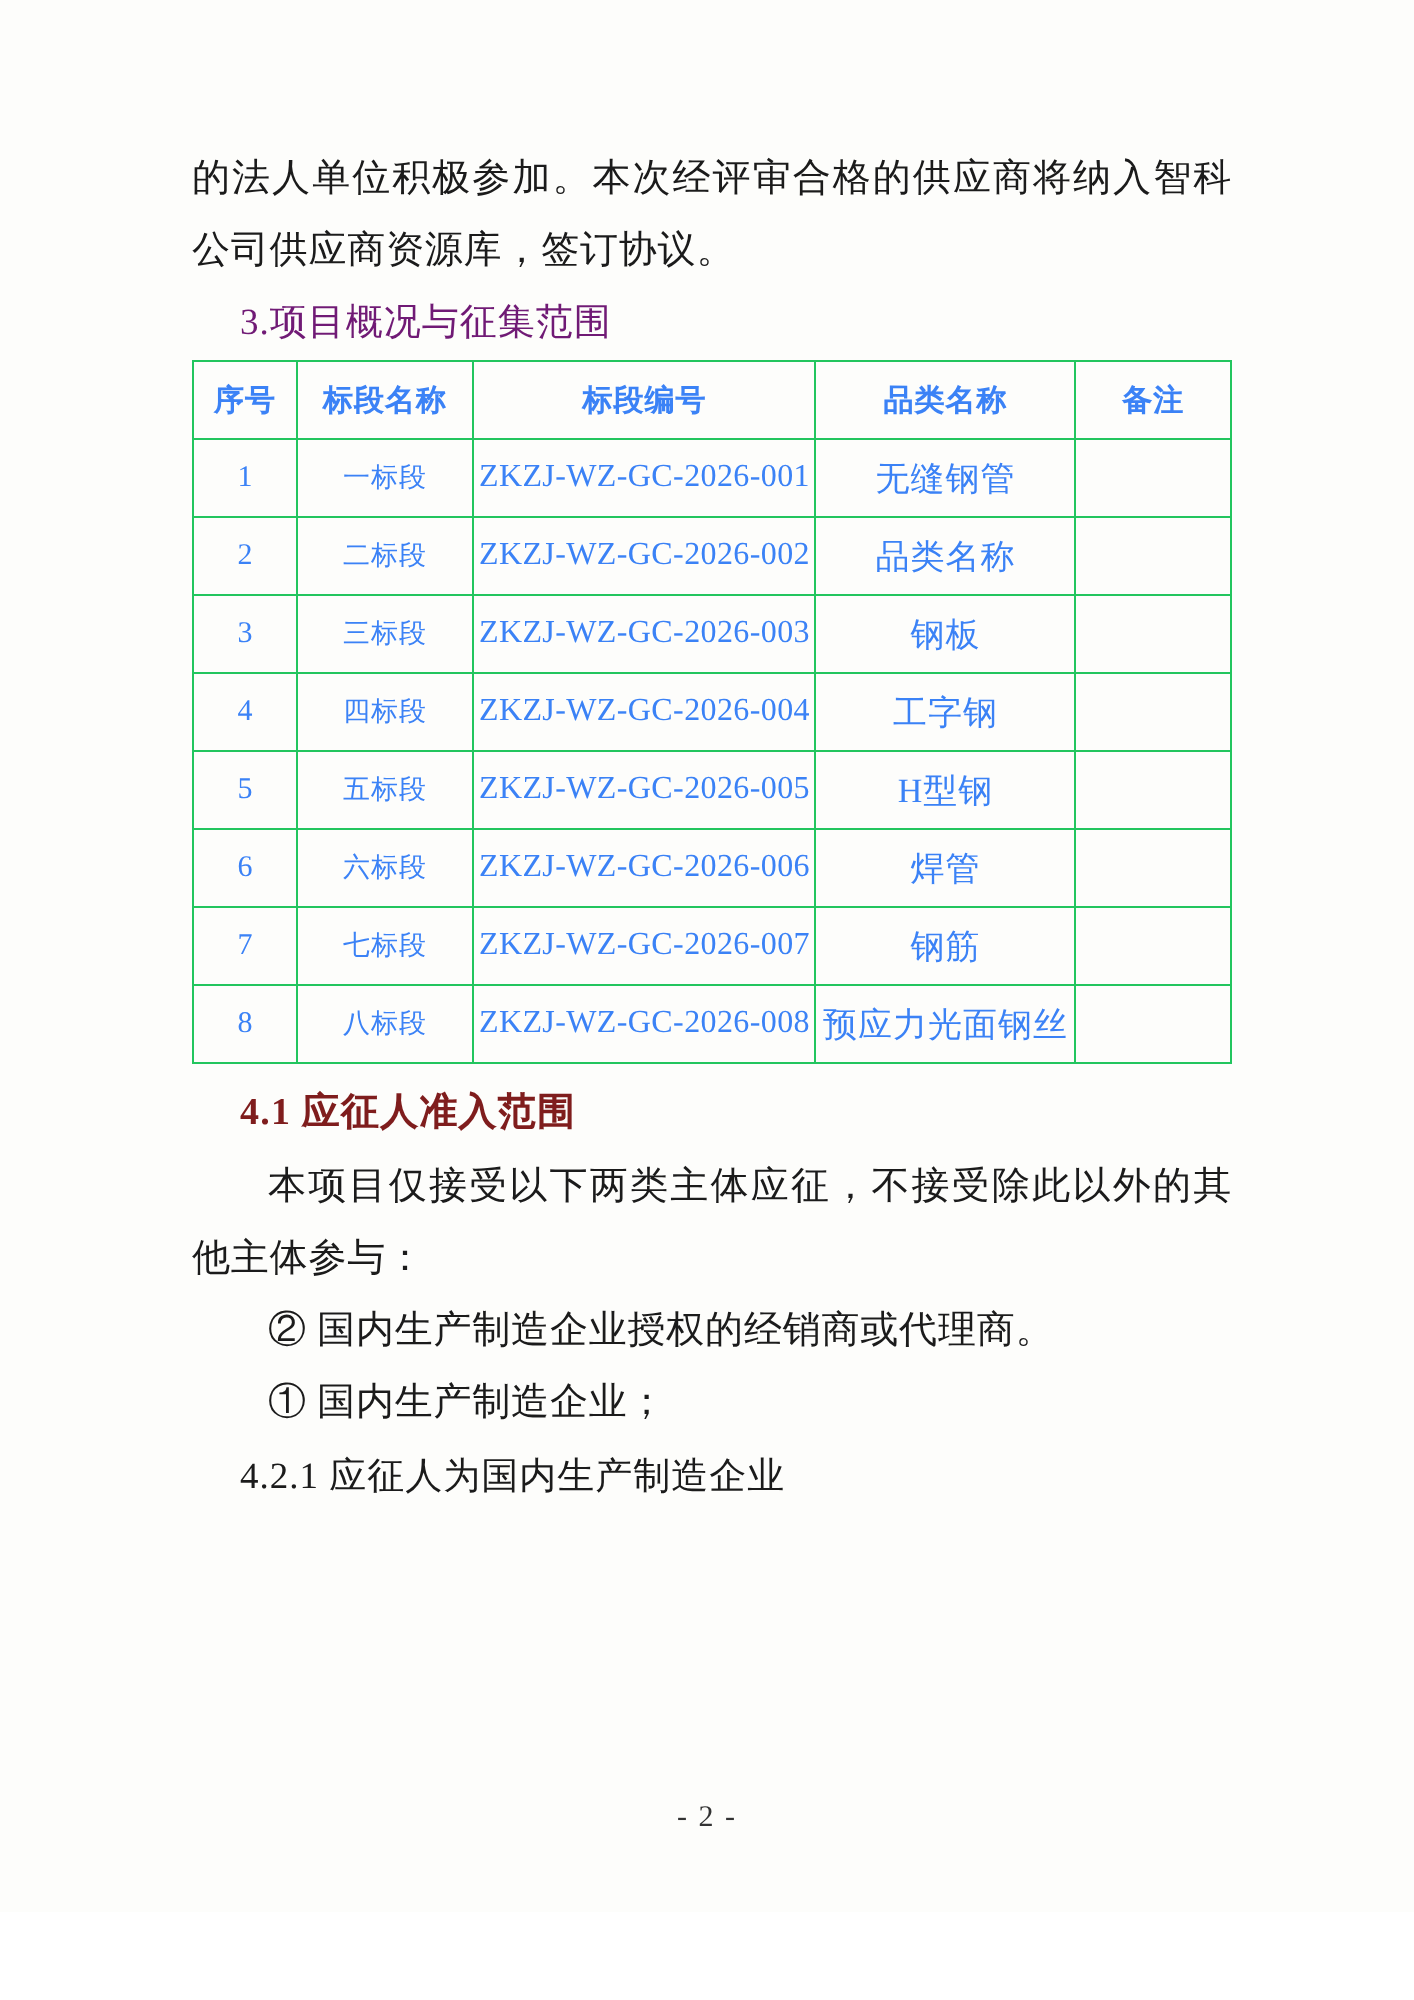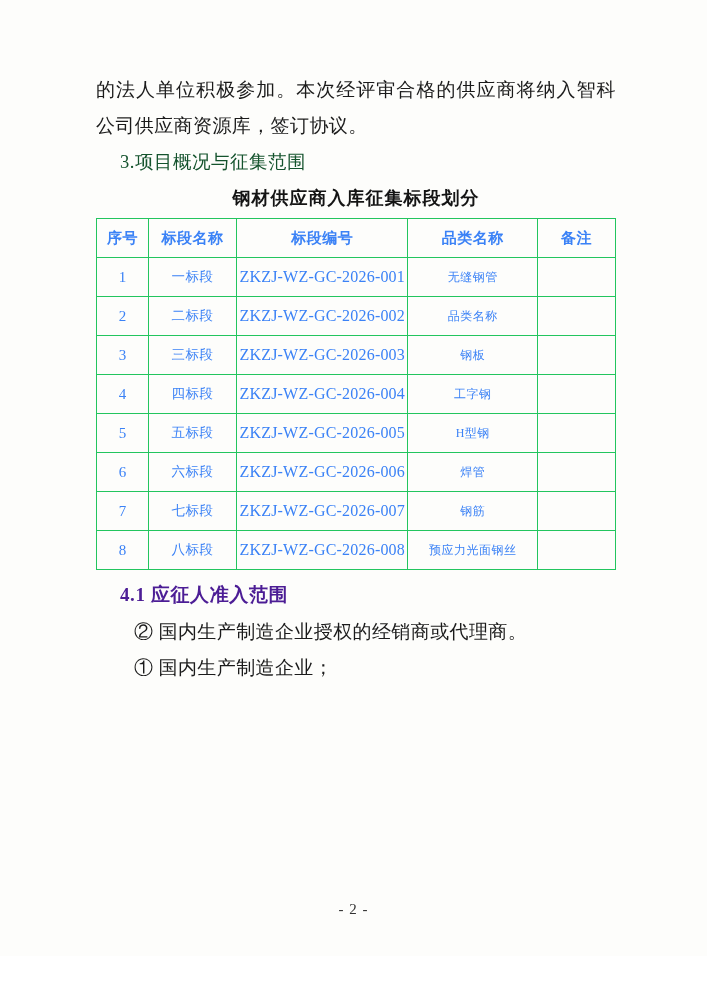--- a/index.html
+++ b/index.html
@@ -31,29 +31,29 @@
     letter-spacing: 0.4px;
     text-align: justify;
     margin: 0;
   }
   .para-indent {
     text-indent: 38px;
   }
   .heading-num {
     font-size: 18.5px;
     line-height: 36px;
-    color: #14532d;
+    color: #701a75;
     margin: 0;
     text-indent: 24px;
     letter-spacing: 0.5px;
   }
   .heading-bold {
     font-size: 19px;
     line-height: 38px;
-    color: #4c1d95;
+    color: #7f1d1d;
     margin: 0;
     text-indent: 24px;
     font-weight: bold;
     letter-spacing: 0.6px;
   }
   .table-title {
     text-align: center;
     font-size: 18px;
     font-weight: bold;
     color: #141414;
@@ -85,21 +85,21 @@
   td.c-name {
     font-size: 13.5px;
     letter-spacing: 0.5px;
   }
   td.c-code {
     font-family: "Liberation Serif", "DejaVu Serif", serif;
     font-size: 16px;
     letter-spacing: 0.2px;
   }
   td.c-cat {
-    font-size: 12px;
+    font-size: 17px;
     letter-spacing: 0.5px;
   }
   td.c-note {
     font-size: 13.5px;
   }
   col.w-no    { width: 10%; }
   col.w-name  { width: 17%; }
   col.w-code  { width: 33%; }
   col.w-cat   { width: 25%; }
   col.w-note  { width: 15%; }
@@ -134,21 +134,20 @@
 </head>
 <body>
 
 <div class="page">
   <div class="content">
 
     <p class="para">的法人单位积极参加。本次经评审合格的供应商将纳入智科公司供应商资源库，签订协议。</p>
 
     <p class="heading-num">3.项目概况与征集范围</p>
 
-    <div class="table-title">钢材供应商入库征集标段划分</div>
 
     <table class="lots">
       <colgroup>
         <col class="w-no">
           <col class="w-name">
           <col class="w-code">
           <col class="w-cat">
           <col class="w-note">
       </colgroup>
       <thead>
@@ -214,19 +213,21 @@
           <td class="c-no">8</td>
           <td class="c-name">八标段</td>
           <td class="c-code">ZKZJ-WZ-GC-2026-008</td>
           <td class="c-cat">预应力光面钢丝</td>
           <td class="c-note"></td>
         </tr>
       </tbody>
     </table>
 
     <p class="heading-bold">4.1 应征人准入范围</p>
+    <p class="para para-indent">本项目仅接受以下两类主体应征，不接受除此以外的其他主体参与：</p>
     <p class="list-item">② 国内生产制造企业授权的经销商或代理商。</p>
     <p class="list-item">① 国内生产制造企业；</p>
+    <p class="sub-heading">4.2.1 应征人为国内生产制造企业</p>
 
   </div>
 
   <div class="page-number">- 2 -</div>
 </div>
 
 </body></html>

